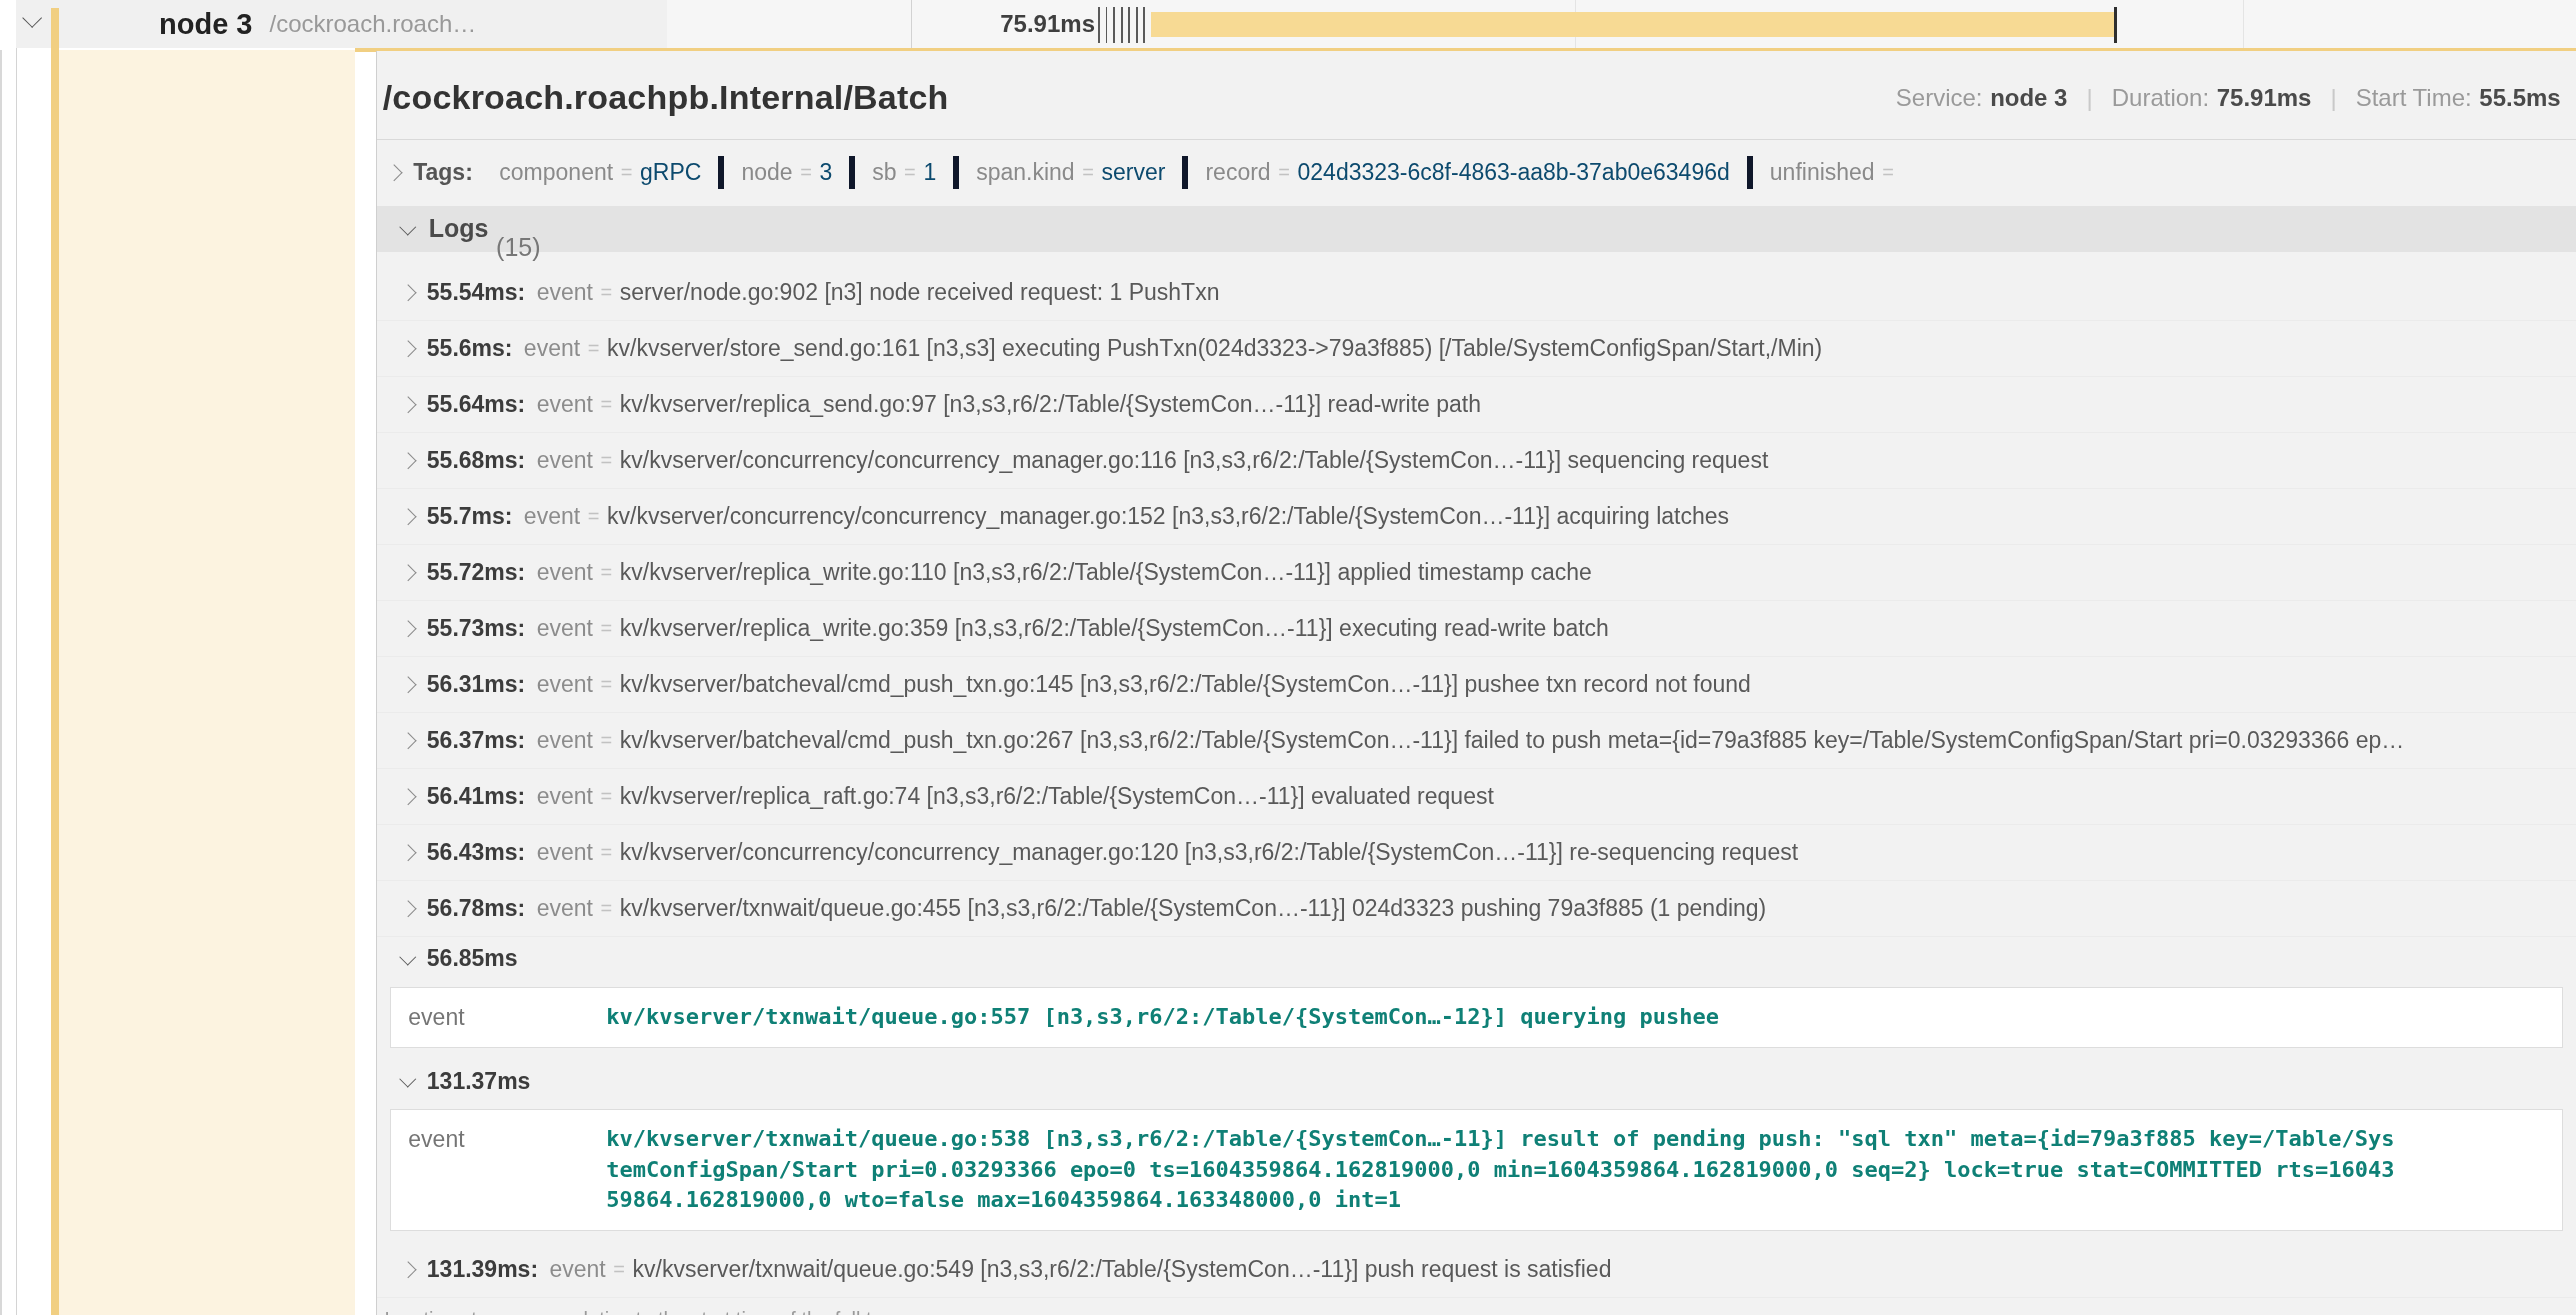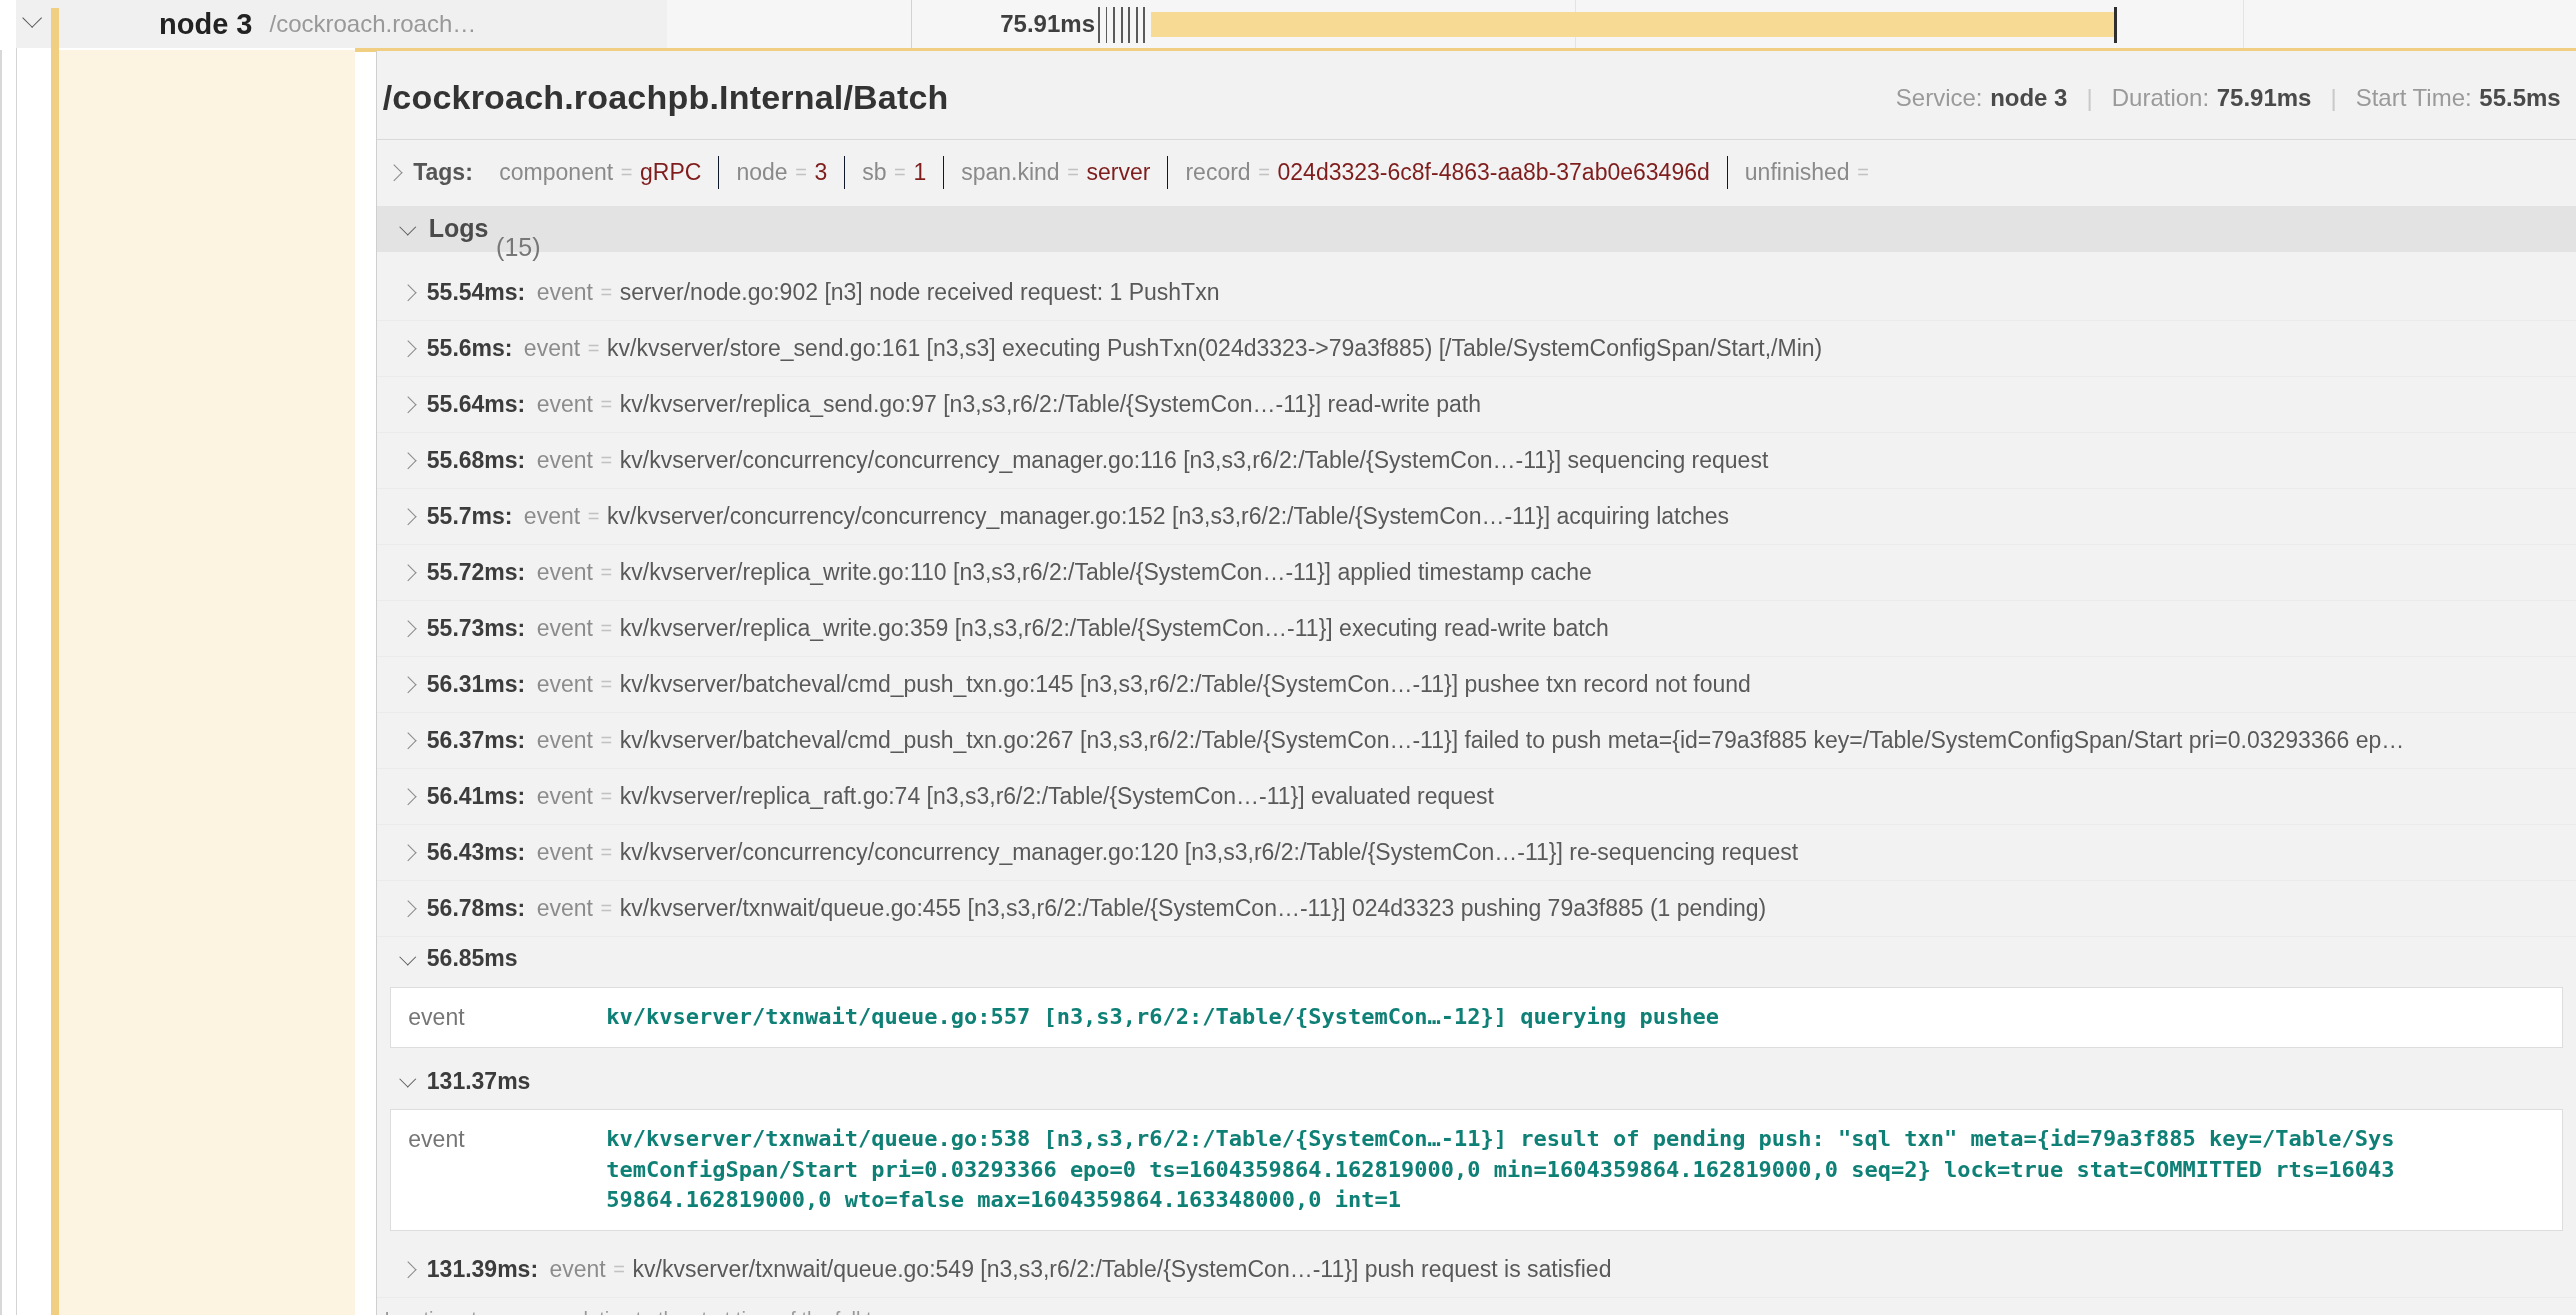--- a/index.html
+++ b/index.html
@@ -47,24 +47,24 @@
   .head-meta{margin-left:auto;display:flex;align-items:center;font-size:24px;white-space:nowrap;}
   .head-meta .lbl{color:#9a9a9a;margin-right:7.6px;}
   .head-meta .val{color:#4a4a4a;font-weight:700;}
   .head-meta .sep{color:#c9c9c9;margin:0 19px;font-weight:400;}
   .h-divider{height:1px;background:#d9d9d9;}
 
   .tags-row{height:66px;display:flex;align-items:center;padding-left:11.4px;white-space:nowrap;}
   .tags-label{font-size:23px;font-weight:700;color:#555;margin:0 9.5px 0 13.3px;}
   .tag-list{display:flex;list-style:none;margin:0;padding:0;align-items:center;text-align:center;}
   .tag-list li{display:flex;align-items:center;padding:2.9px 17px 2.9px 17px;font-size:23px;}
-  .tag-list li + li{border-left:1px solid #0f172a;}
+  .tag-list li + li{border-left:6px solid #0f172a;}
   .tkey{color:#8a8a8a;}
   .teq{color:#c2c2c2;margin:0 7.6px;font-size:20px;}
-  .tval{color:#7f1d1d;}
+  .tval{color:#0c4a6e;}
 
   .logs-header{height:46px;background:var(--logs_header_bg,#e3e3e3);display:flex;align-items:center;padding-left:25px;}
   .logs-title{font-size:25px;font-weight:700;color:#4a4a4a;margin:0 7.6px 0 15.3px;}
   .logs-count{font-size:25px;color:#777;margin-top:38px;}
 
   .log-list{padding-top:13.3px;}
   .log-row{height:55px;display:flex;align-items:center;padding-left:25px;white-space:nowrap;overflow:hidden;border-bottom:1px solid #ebebeb;font-size:23px;}
   .log-time{font-weight:700;color:#3c3c3c;margin:0 11.4px 0 13.3px;}
   .log-field{color:#8c8c8c;}
   .log-eq{color:#c2c2c2;margin:0 7.6px;font-size:20px;}

